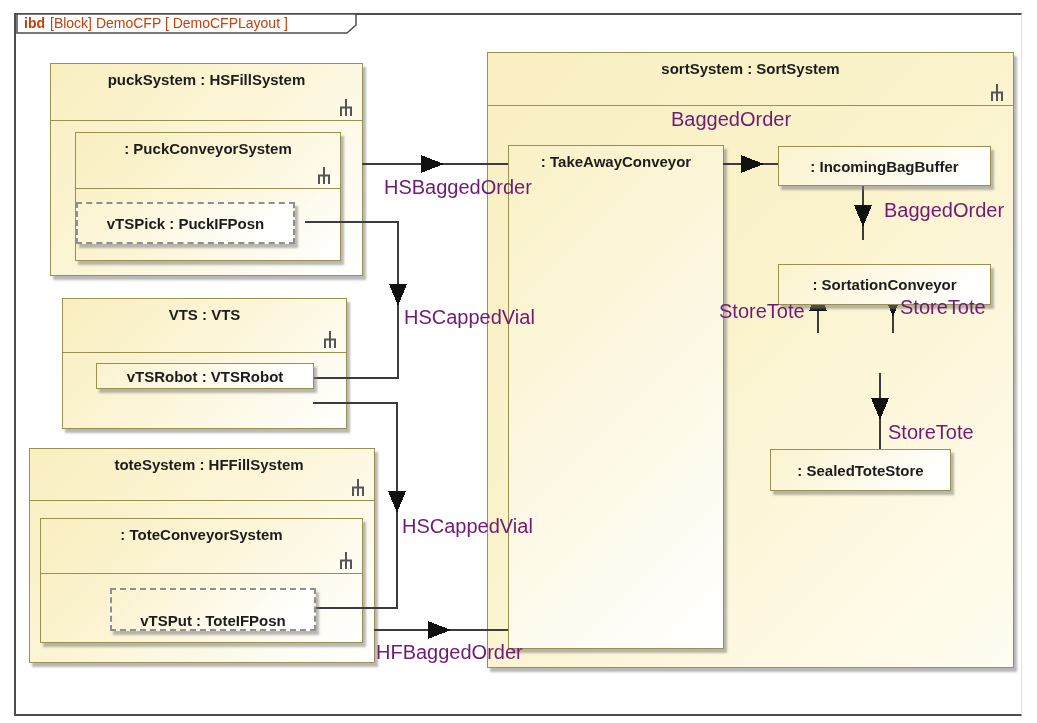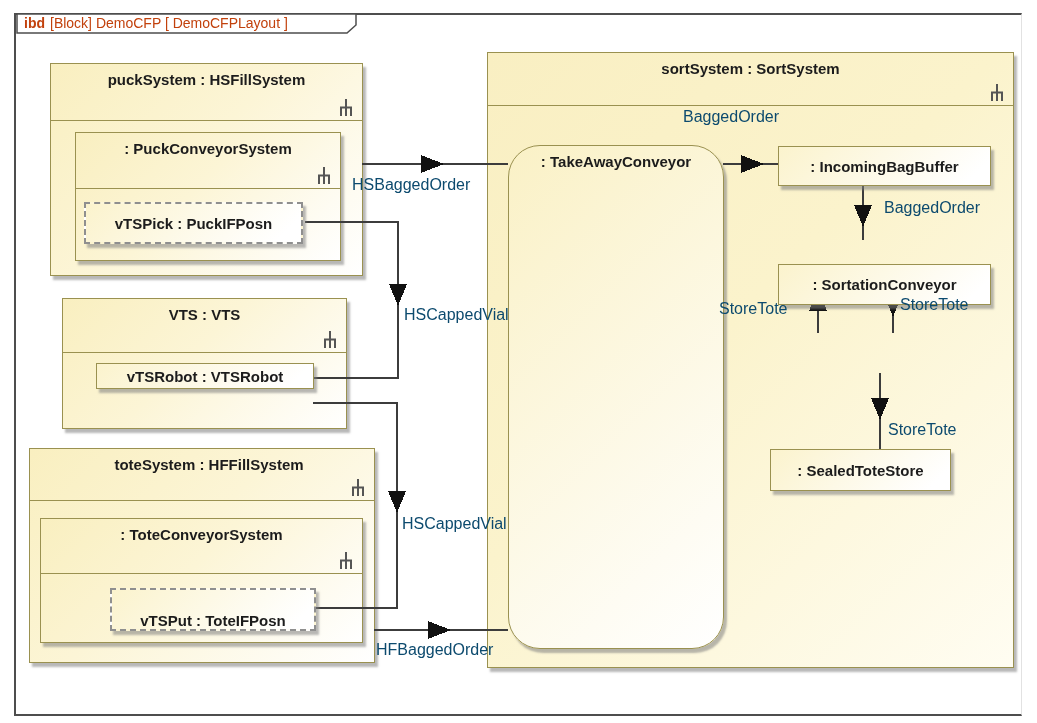--- a/index.html
+++ b/index.html
@@ -33,25 +33,25 @@
   .rake{position:absolute;right:9px;bottom:4px;}
   
   .part{
     position:absolute;box-sizing:border-box;border:1px solid #9a9150;
     background:linear-gradient(135deg,#fbf3cd 0%,#ffffff 90%);
     box-shadow:3px 4px 2px rgba(125,125,125,0.55);
     display:flex;align-items:center;justify-content:center;
     font-weight:bold;font-size:15px;white-space:nowrap;
   }
   .part.dashed{border:2px dashed #8f8f8f;}
-  .part.top-label{align-items:flex-start;padding-top:7px;border-radius:32px;}
+  .part.top-label{align-items:flex-start;padding-top:7px;}
   
   .wires{position:absolute;left:0;top:0;pointer-events:none;}
   .clabel{
-    position:absolute;font-size:16px;color:#0c4a6e;white-space:nowrap;
+    position:absolute;font-size:20px;color:#701a75;white-space:nowrap;
   }
   .center{transform:translateX(-50%);}
 </style>
 </head>
 <body>
 
 <div class="canvas">
 
   <div class="frame"></div>
 
@@ -135,40 +135,40 @@
     <line x1="818" y1="280" x2="818" y2="333" stroke="#3c3c3c" stroke-width="2"></line>
     <polygon points="818,289 809,311 827,311" fill="#111111"></polygon>
 
     <line x1="893" y1="280" x2="893" y2="333" stroke="#3c3c3c" stroke-width="2"></line>
     <polygon points="893,317 884,295 902,295" fill="#111111"></polygon>
 
     <line x1="880" y1="373" x2="880" y2="449" stroke="#3c3c3c" stroke-width="2"></line>
     <polygon points="880,420 871,398 889,398" fill="#111111"></polygon>
   </svg>
 
-  <div class="part dashed" style="left:84px;top:202px;width:219px;height:42px;">
+  <div class="part dashed" style="left:76px;top:202px;width:219px;height:42px;">
     <span>vTSPick : PuckIFPosn</span>
   </div>
   <div class="part" style="left:96px;top:363px;width:218px;height:26px;">
     <span>vTSRobot : VTSRobot</span>
   </div>
   <div class="part dashed" style="left:110px;top:588px;width:206px;height:43px;align-items:flex-end;">
     <span>vTSPut : ToteIFPosn</span>
   </div>
   <div class="part" style="left:778px;top:146px;width:213px;height:40px;">
     <span>: IncomingBagBuffer</span>
   </div>
   <div class="part" style="left:778px;top:240px;width:213px;height:41px;margin-top:24px;">
     <span>: SortationConveyor</span>
   </div>
   <div class="part" style="left:770px;top:449px;width:181px;height:42px;">
     <span>: SealedToteStore</span>
   </div>
 
-  <div class="clabel" style="left:352px;top:176px;">HSBaggedOrder</div>
+  <div class="clabel" style="left:368px;top:176px;padding-left:16px;">HSBaggedOrder</div>
   <div class="clabel" style="left:404px;top:306px;">HSCappedVial</div>
   <div class="clabel" style="left:402px;top:515px;">HSCappedVial</div>
   <div class="clabel" style="left:376px;top:641px;">HFBaggedOrder</div>
   <div class="clabel center" style="left:731px;top:108px;">BaggedOrder</div>
   <div class="clabel" style="left:884px;top:199px;">BaggedOrder</div>
   <div class="clabel" style="left:719px;top:300px;">StoreTote</div>
   <div class="clabel" style="left:900px;top:296px;">StoreTote</div>
   <div class="clabel" style="left:888px;top:421px;">StoreTote</div>
 
   <svg class="tab" width="342" height="21" viewBox="0 0 342 21">

